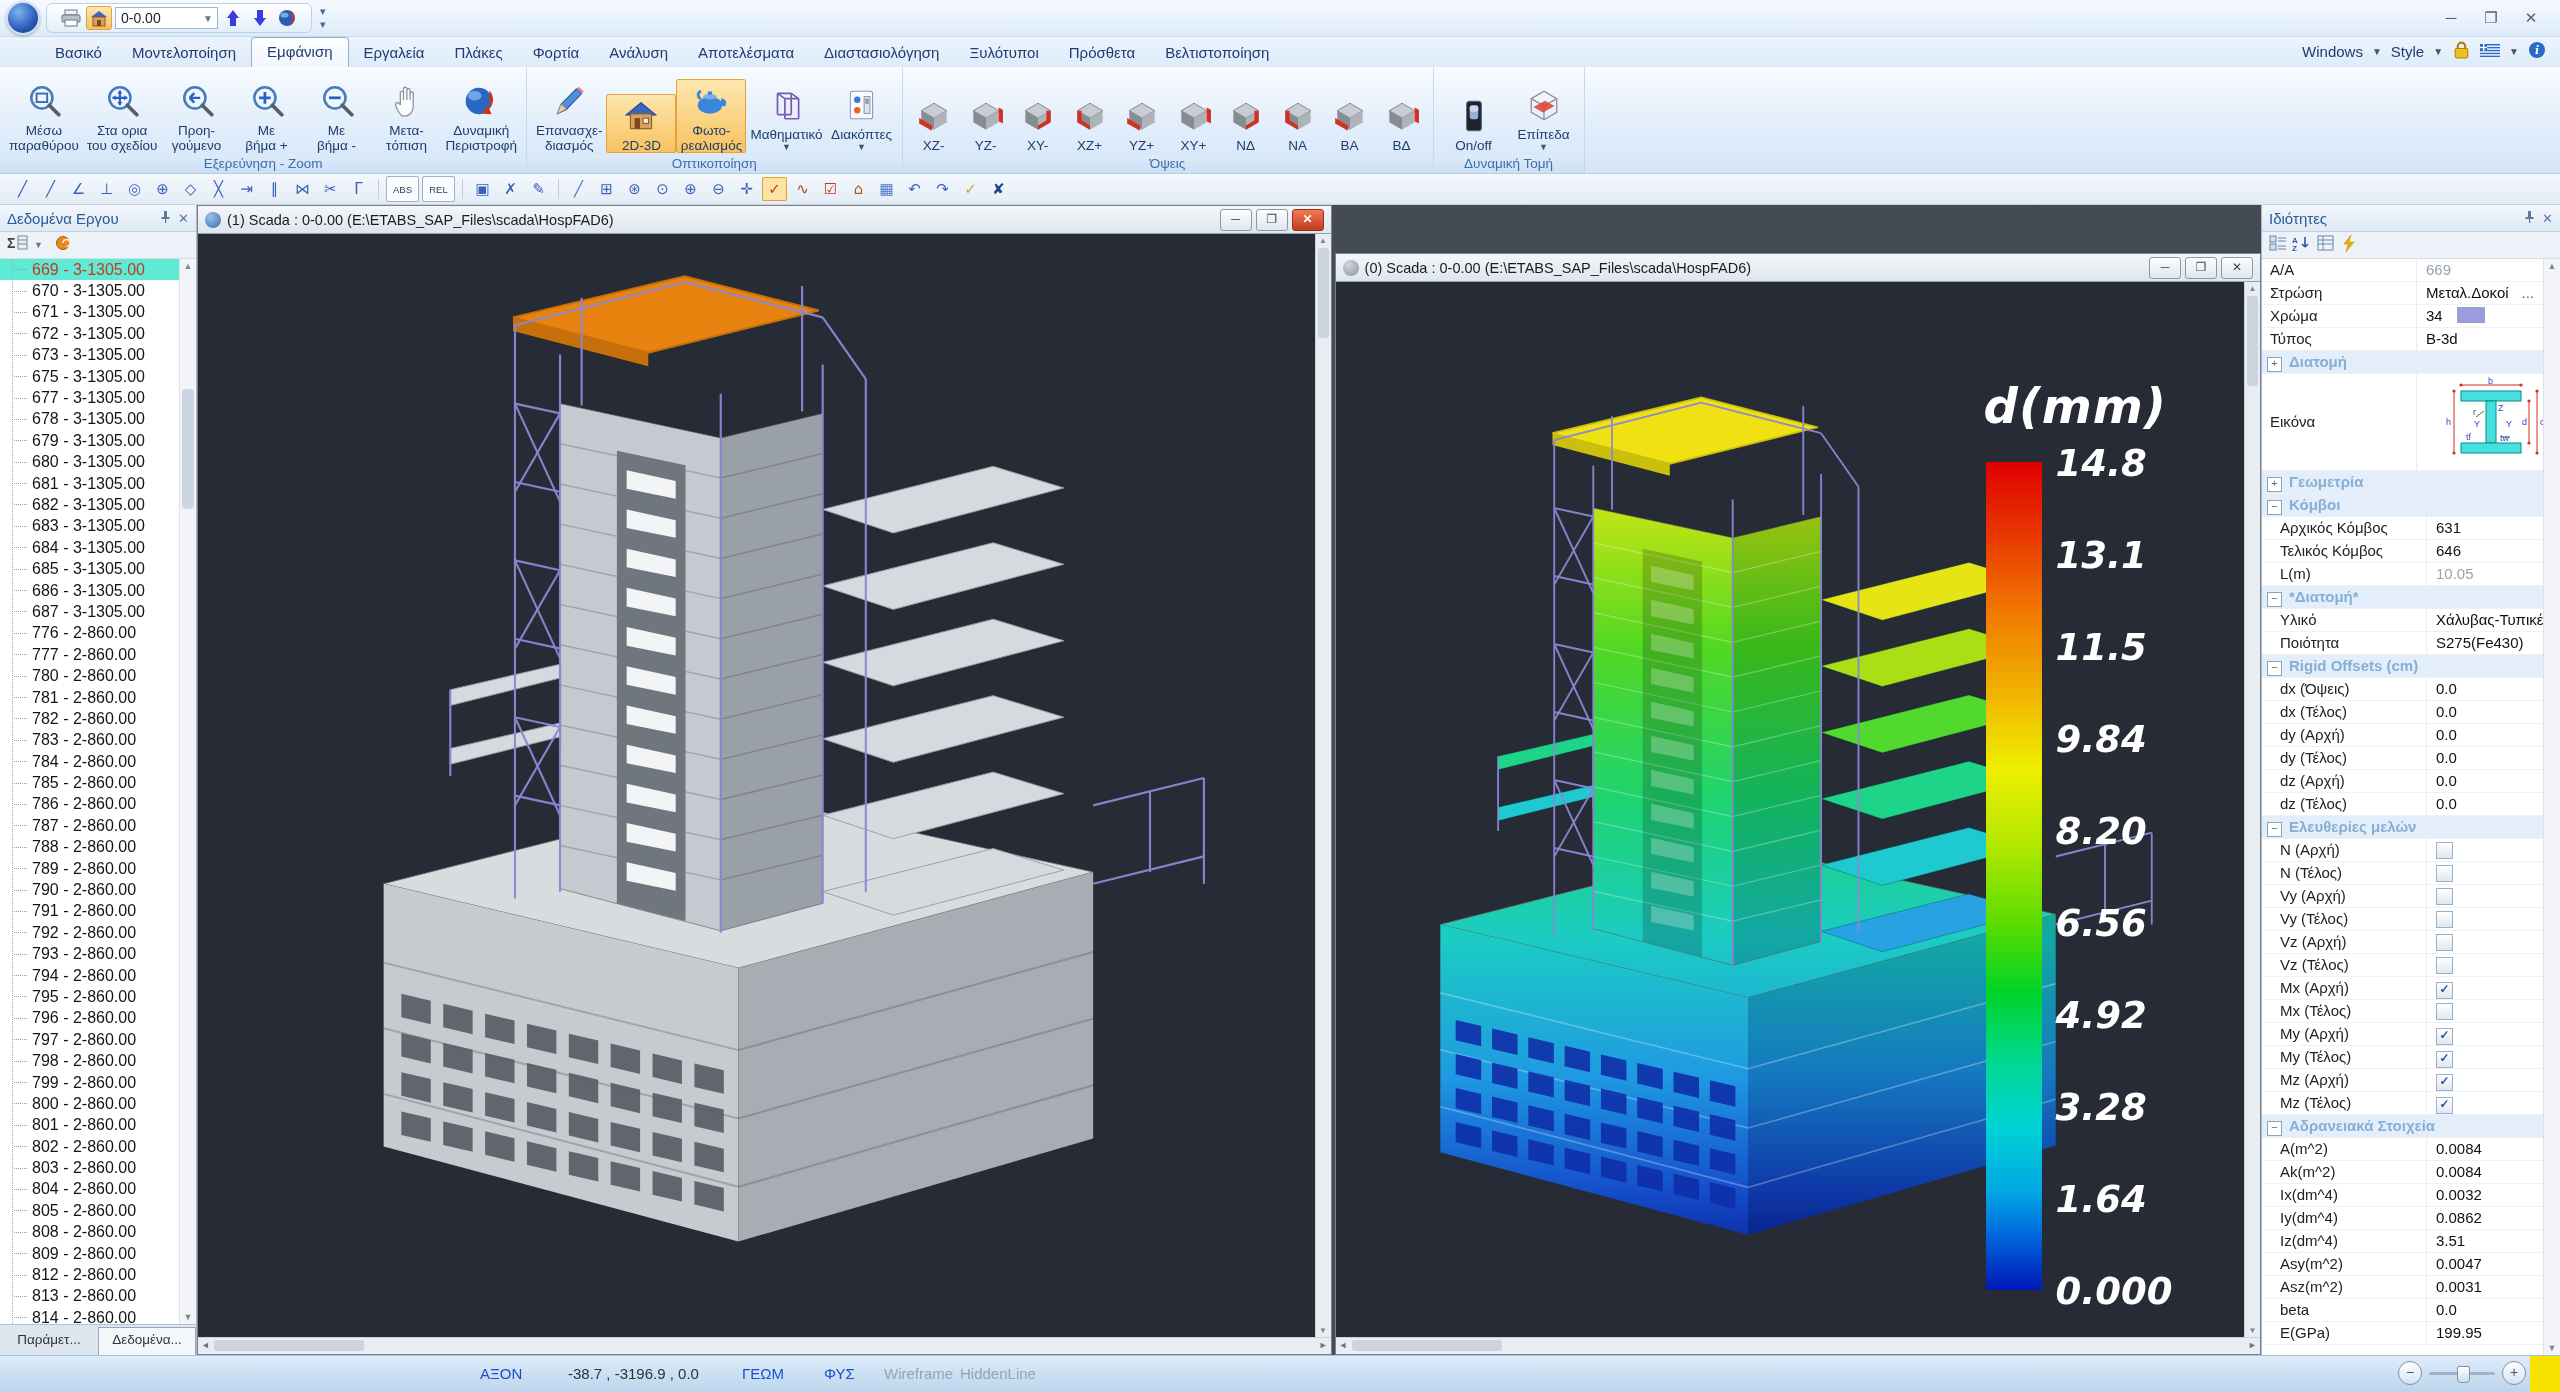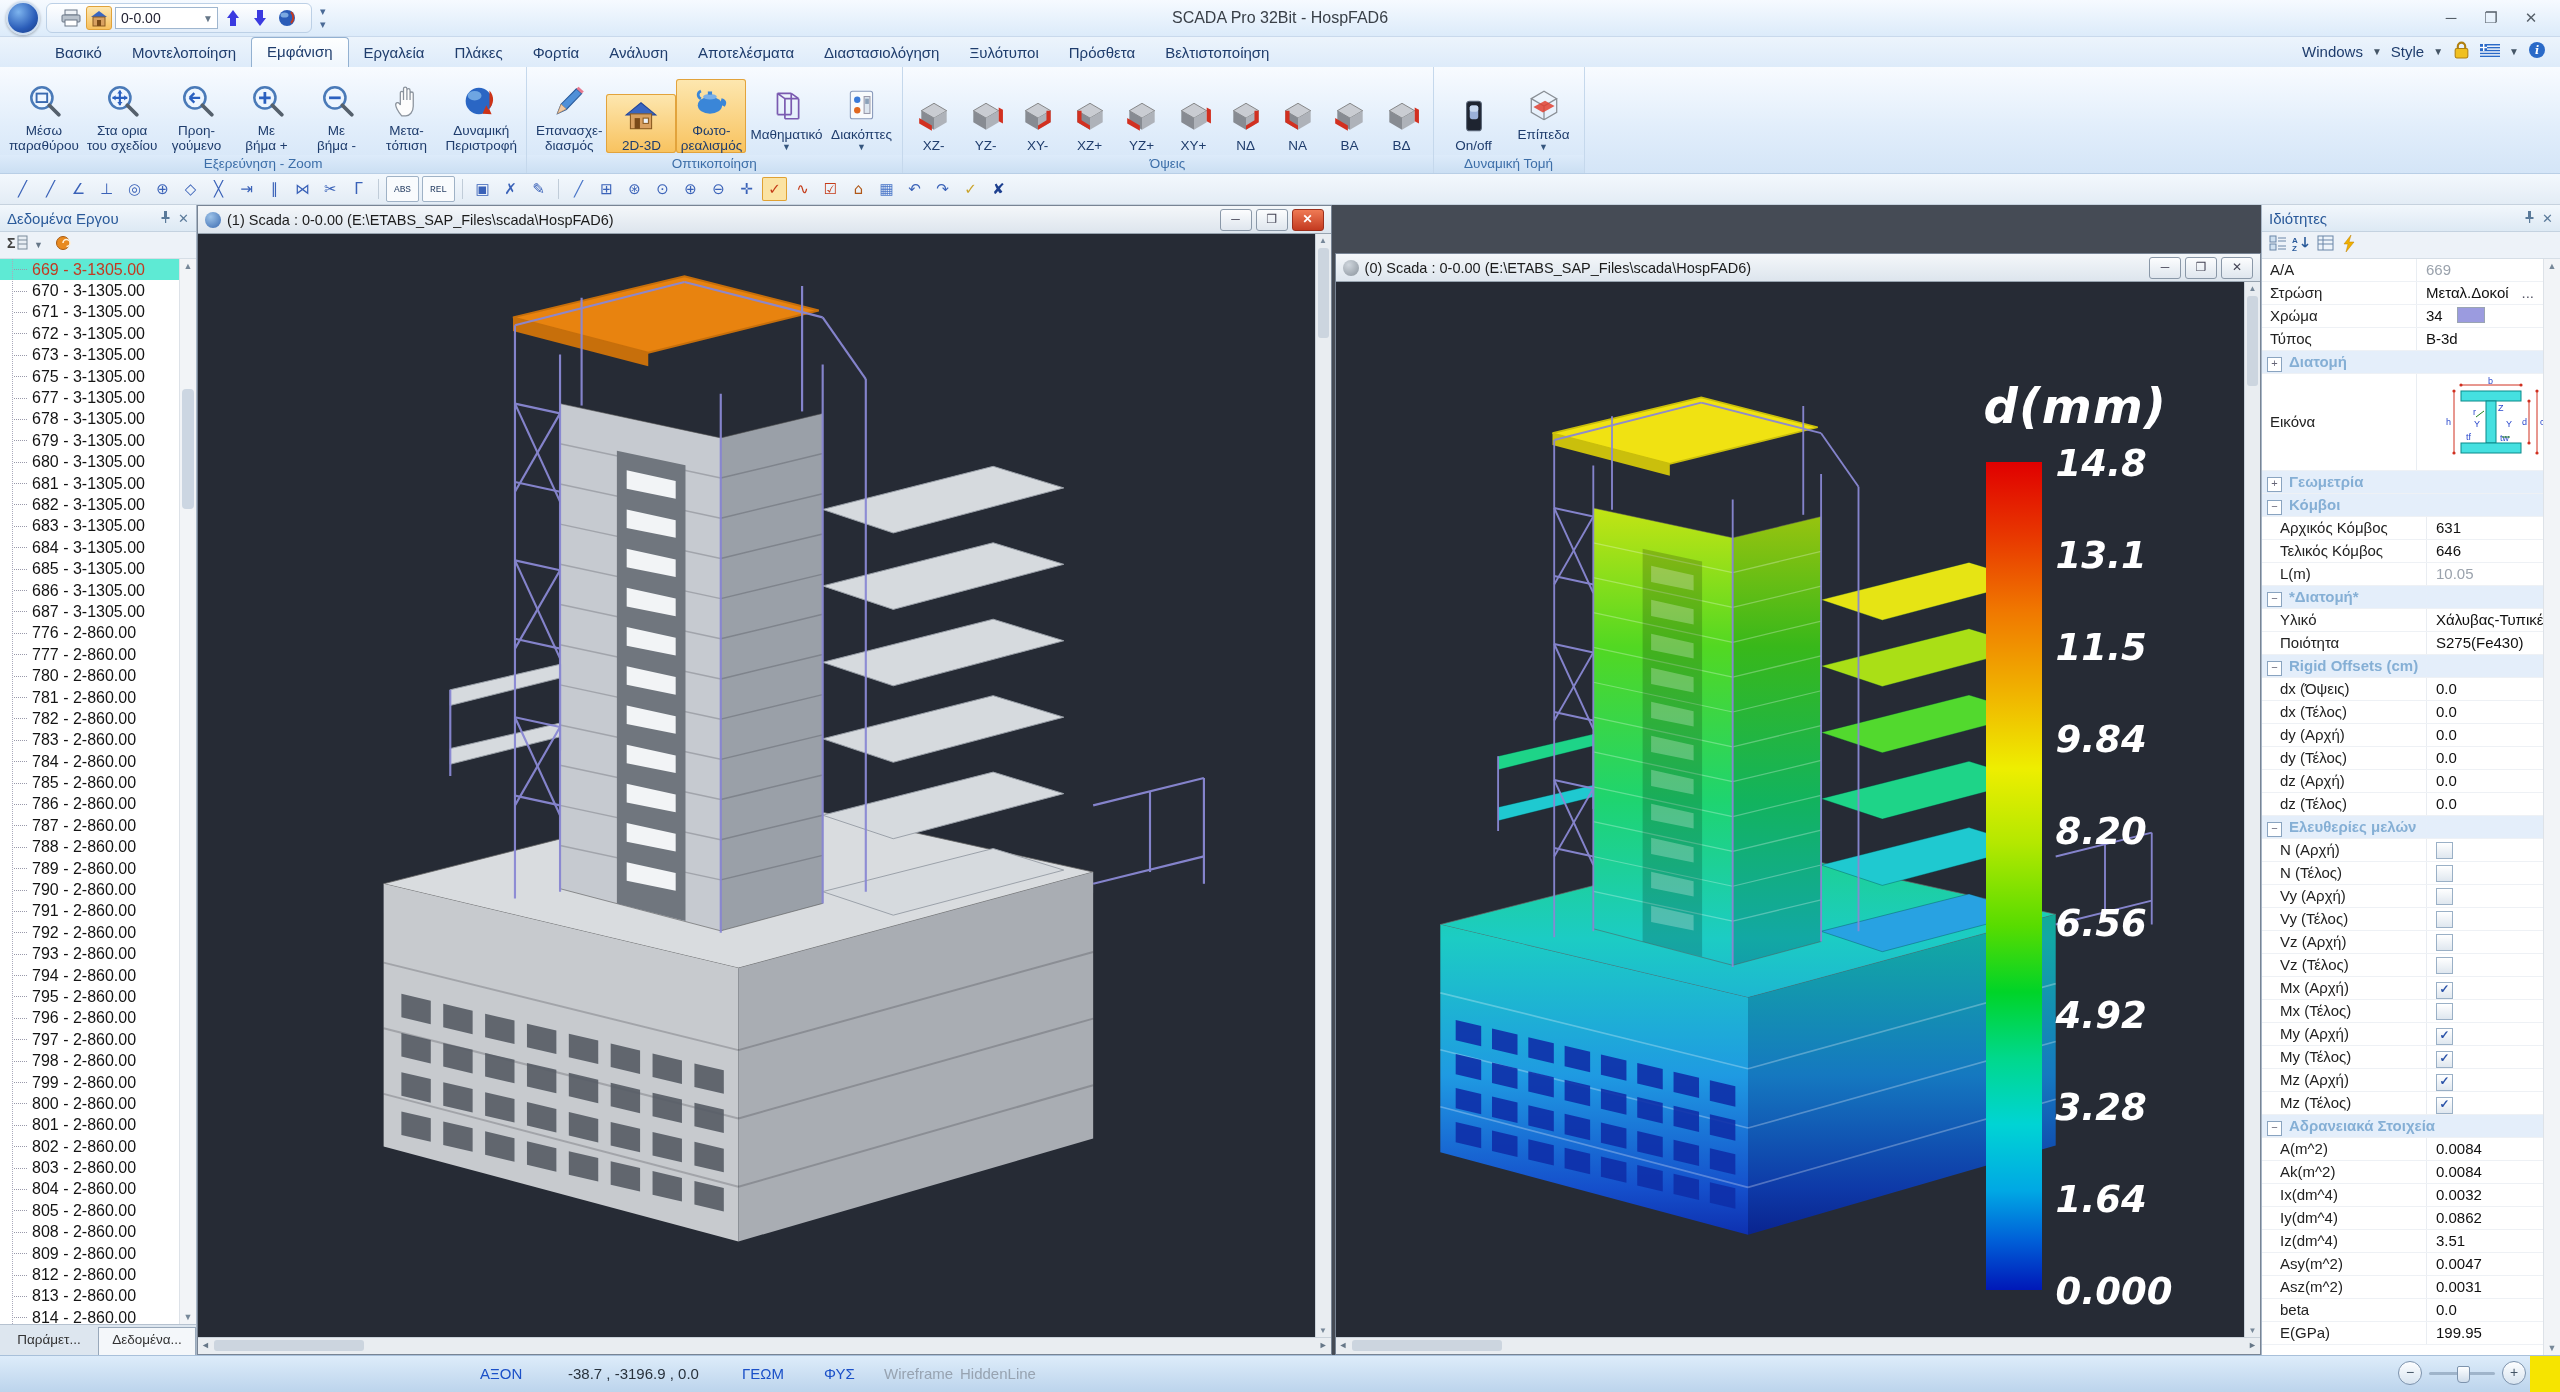--- a/index.html
+++ b/index.html
@@ -35,21 +35,21 @@
 .rbtn.cube{min-width:44px;}
 .rbtn .ribicon{display:block;height:42px;}
 .rbtn .ribicon svg{margin-top:2px;}
 .rbtn.act{background:linear-gradient(#fde7b0,#f8c25e);box-shadow:inset 0 0 0 1px #e2a33c;}
 .rdd{font-size:9px;color:#35567e;line-height:11px;}
 .rglabel{height:18px;text-align:center;font-size:13.5px;color:#3c6ea8;background:linear-gradient(#ddebfa,#cbdff3);margin:2px -5px 0;line-height:17px;}
 
 
 .drawbar{height:30px;background:linear-gradient(#f3f8fd,#e3ecf5);display:flex;align-items:center;padding-left:10px;gap:3px;border-bottom:1px solid #c6d2de;flex:none;}
 .dico{min-width:25px;height:24px;display:flex;align-items:center;justify-content:center;font-size:15px;color:#3a62b8;font-family:"DejaVu Sans",sans-serif;border-radius:2px;}
-.dico.wide{font-size:9.5px;border:1px solid #9fb2c6;background:#f9fbfd;padding:0 3px;color:#2d4468;font-family:Liberation Mono, monospace;}
+.dico.wide{font-size:9.5px;border:1px solid #9fb2c6;background:#f9fbfd;padding:0 3px;color:#2d4468;font-family:Liberation Sans, sans-serif;}
 .dico.act{background:#fbe3a3;box-shadow:inset 0 0 0 1px #dfa133;}
 .dsep{width:1px;height:20px;background:#c0ccd8;margin:0 4px;}
 
 
 .main{flex:1;display:flex;min-height:0;}
 
 
 .leftpanel{width:196px;background:#f4f7fa;border-right:1px solid #a8b6c6;display:flex;flex-direction:column;flex:none;}
 .panelhead{height:26px;display:flex;align-items:center;padding:0 7px;color:#2a5a9a;font-size:15px;background:linear-gradient(#f2f7fc,#dde9f4);border-bottom:1px solid #c4d2e0;flex:none;}
 .ph-sp{flex:1;}
@@ -163,21 +163,20 @@
         <span class="qico">
           <svg width="18" height="18" viewBox="0 0 18 18">
               <circle cx="9" cy="9" r="8" fill="#2a5cb8"></circle>
               <ellipse cx="6.5" cy="6" rx="4" ry="2.6" fill="#8ab6e8" opacity=".85"></ellipse>
               <path d="M13 3c3 3 3 8 0 11" stroke="#c33a20" stroke-width="2" fill="none"></path>
             </svg>
         </span>
       </div>
       <span class="qmore">▾<br>▾</span>
     </div>
-    <div class="apptitle">SCADA Pro 32Bit - HospFAD6</div>
     <div class="winbtns">
       <div class="wbtn">─</div>
       <div class="wbtn">❐</div>
       <div class="wbtn">✕</div>
     </div>
   </div>
 
   <div class="tabrow">
     <div style="display:flex;align-items:flex-end;" id="menu-tabs">
         <div class="mtab">Βασικό</div>

